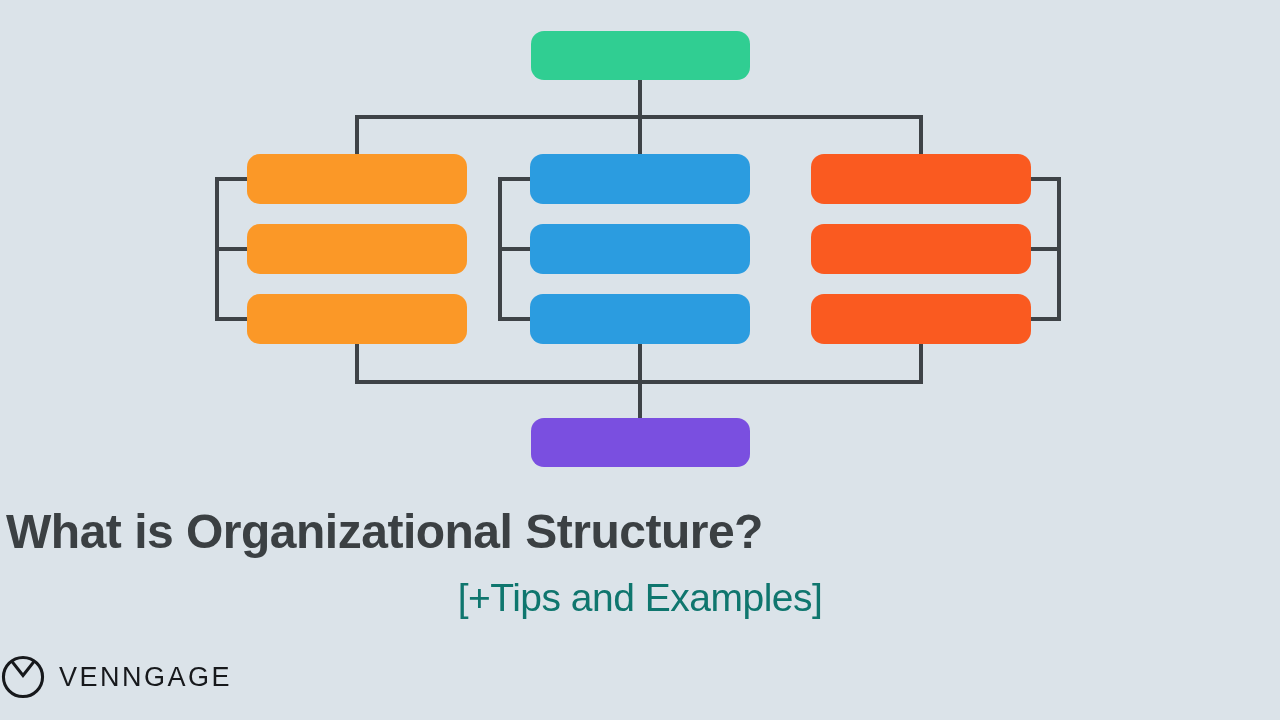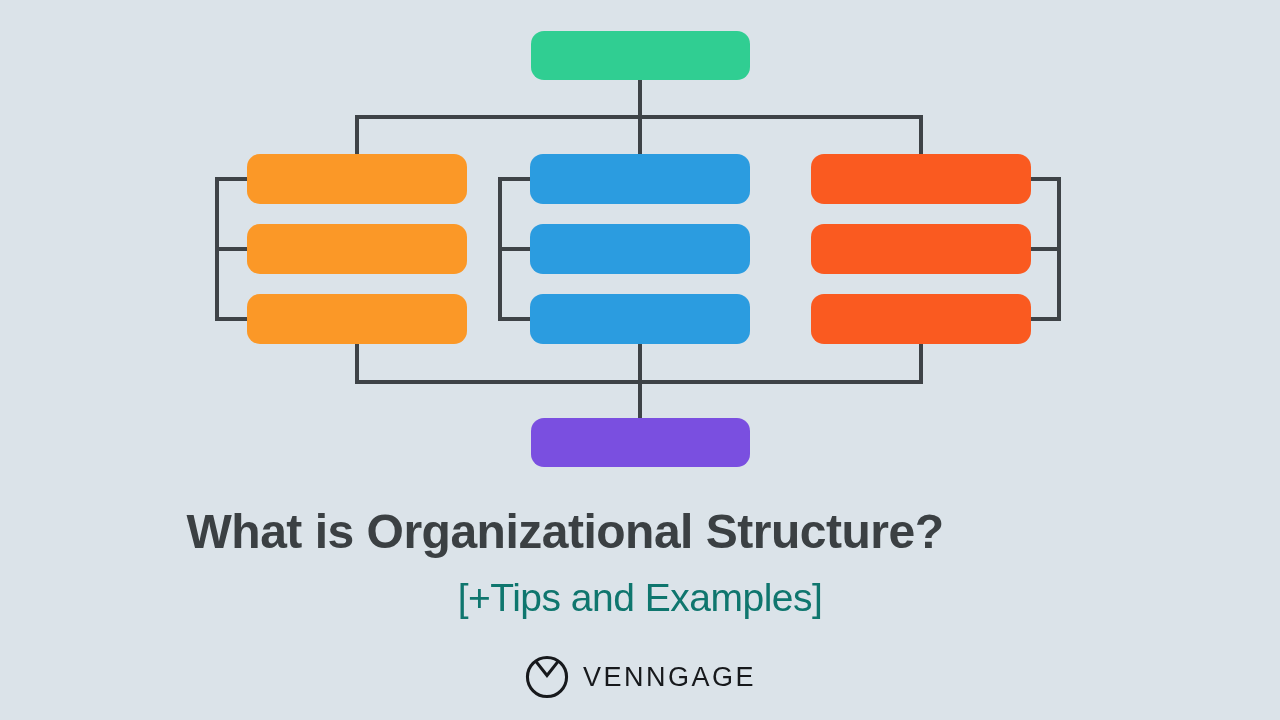--- a/index.html
+++ b/index.html
@@ -20,44 +20,43 @@
   .node.row { width: 220px; height: 50px; }
 
   
   .line { position: absolute; }
 
   
   .title {
     position: absolute;
     left: 0; top: 504px;
     width: 1130px;
-    text-align: center;
     font-size: 48px;
     font-weight: 700;
     letter-spacing: -0.5px;
+    padding-left: 6px;
   }
   .subtitle {
     position: absolute;
     left: 0; top: 576px;
     width: 1280px;
     text-align: center;
     font-size: 39px;
     font-weight: 400;
     letter-spacing: -0.5px;
   }
 
   
   .brand {
     position: absolute;
     left: 0; top: 652px;
     width: 1280px;
     height: 50px;
     display: flex;
     align-items: center;
-    justify-content: center;
     gap: 13px;
   }
   .brand svg { display: block; }
   .brand-name {
     font-size: 27px;
     font-weight: 400;
     letter-spacing: 2.5px;
   }
 </style>
 </head>

